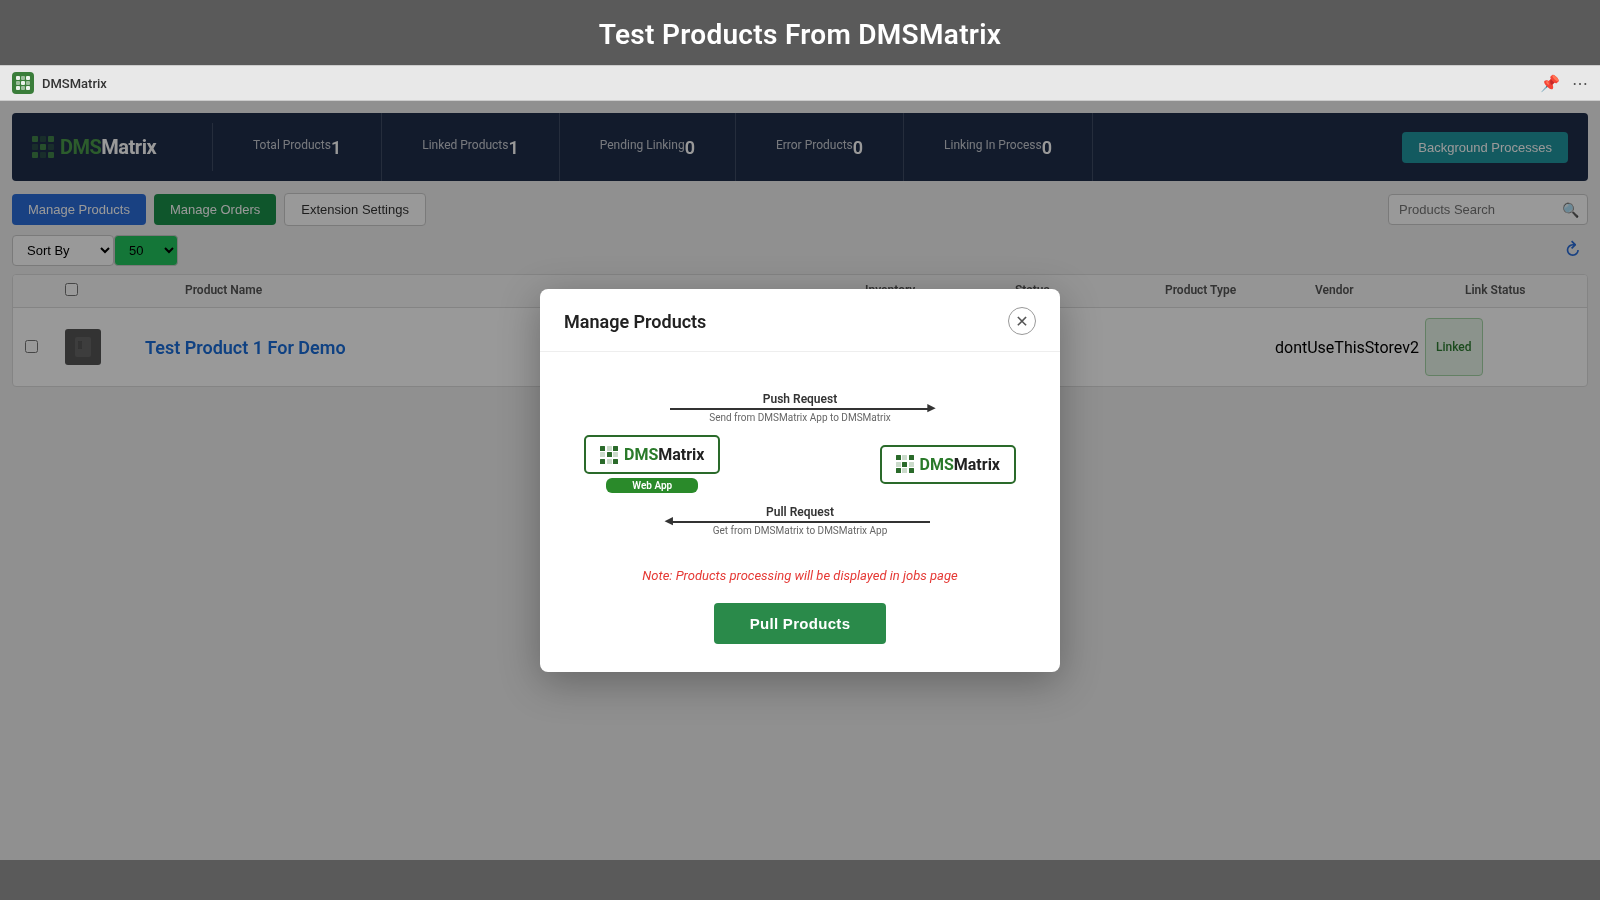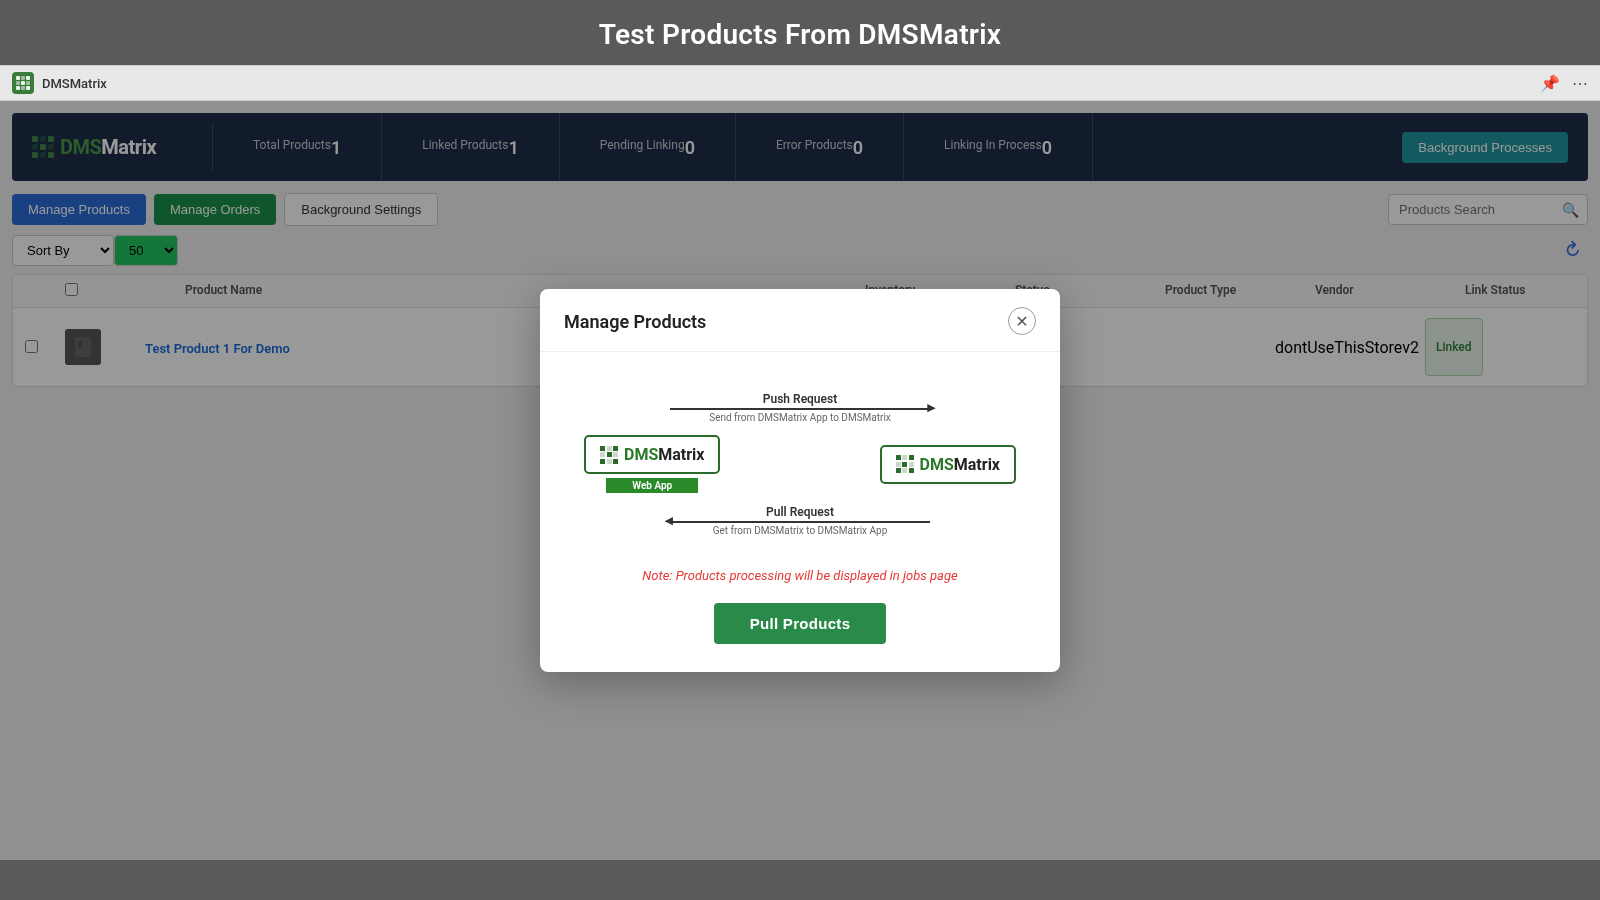--- a/index.html
+++ b/index.html
@@ -288,21 +288,21 @@
       display: grid;
       grid-template-columns: 40px 80px 1fr 150px 150px 150px 150px 150px;
       padding: 10px 12px;
       border-bottom: 1px solid #eee;
       align-items: center;
     }
     .table-row:last-child { border-bottom: none; }
     .product-name-link {
       color: #1a6dd9;
       font-weight: 600;
-      font-size: 13px;
+      font-size: 18px;
       text-decoration: none;
       cursor: pointer;
     }
     .product-thumb {
       width: 36px;
       height: 36px;
       background: #555;
       border-radius: 3px;
       display: flex;
       align-items: center;
@@ -514,21 +514,21 @@
     </div>
 
     <div class="stats-header-right">
       <button class="btn-background-processes">Background Processes</button>
     </div>
   </div>
 
   <div class="toolbar">
     <button class="btn-primary">Manage Products</button>
     <button class="btn-manage-orders">Manage Orders</button>
-    <button class="btn-extension">Background Settings</button>
+    <button class="btn-extension">Extension Settings</button>
     <div class="toolbar-right">
       <div class="search-container">
         <input class="search-input" type="text" placeholder="Products Search" style="">
         <span class="search-icon">🔍</span>
       </div>
     </div>
   </div>
 
   <div class="filter-bar">
     <select class="sort-select">
@@ -617,21 +617,21 @@
                   <div class="modal-dms-dot"></div>
                   <div class="modal-dms-dot d"></div>
                   <div class="modal-dms-dot"></div>
                   <div class="modal-dms-dot d"></div>
                   <div class="modal-dms-dot"></div>
                   <div class="modal-dms-dot d"></div>
                   <div class="modal-dms-dot"></div>
                 </div>
                 <span class="modal-dms-text"><span>DMS</span>Matrix</span>
               </div>
-              <div style="background:#2a8a2a; color:white; font-size:10px; padding:2px 26px; border-radius:0; font-weight:600;">Web App</div>
+              <div style="background:#2a8a2a; color:white; font-size:10px; padding:2px 26px; border-radius:6px; font-weight:600;">Web App</div>
             </div>
 
             <div style="display:flex; flex-direction:column; align-items:center; gap:4px;">
               <div style="border:2px solid #2a6a2a; border-radius:5px; padding:8px 14px; display:flex; align-items:center; gap:6px;">
                 <div class="modal-dms-icon">
                   <div class="modal-dms-dot"></div>
                   <div class="modal-dms-dot d"></div>
                   <div class="modal-dms-dot"></div>
                   <div class="modal-dms-dot d"></div>
                   <div class="modal-dms-dot"></div>

